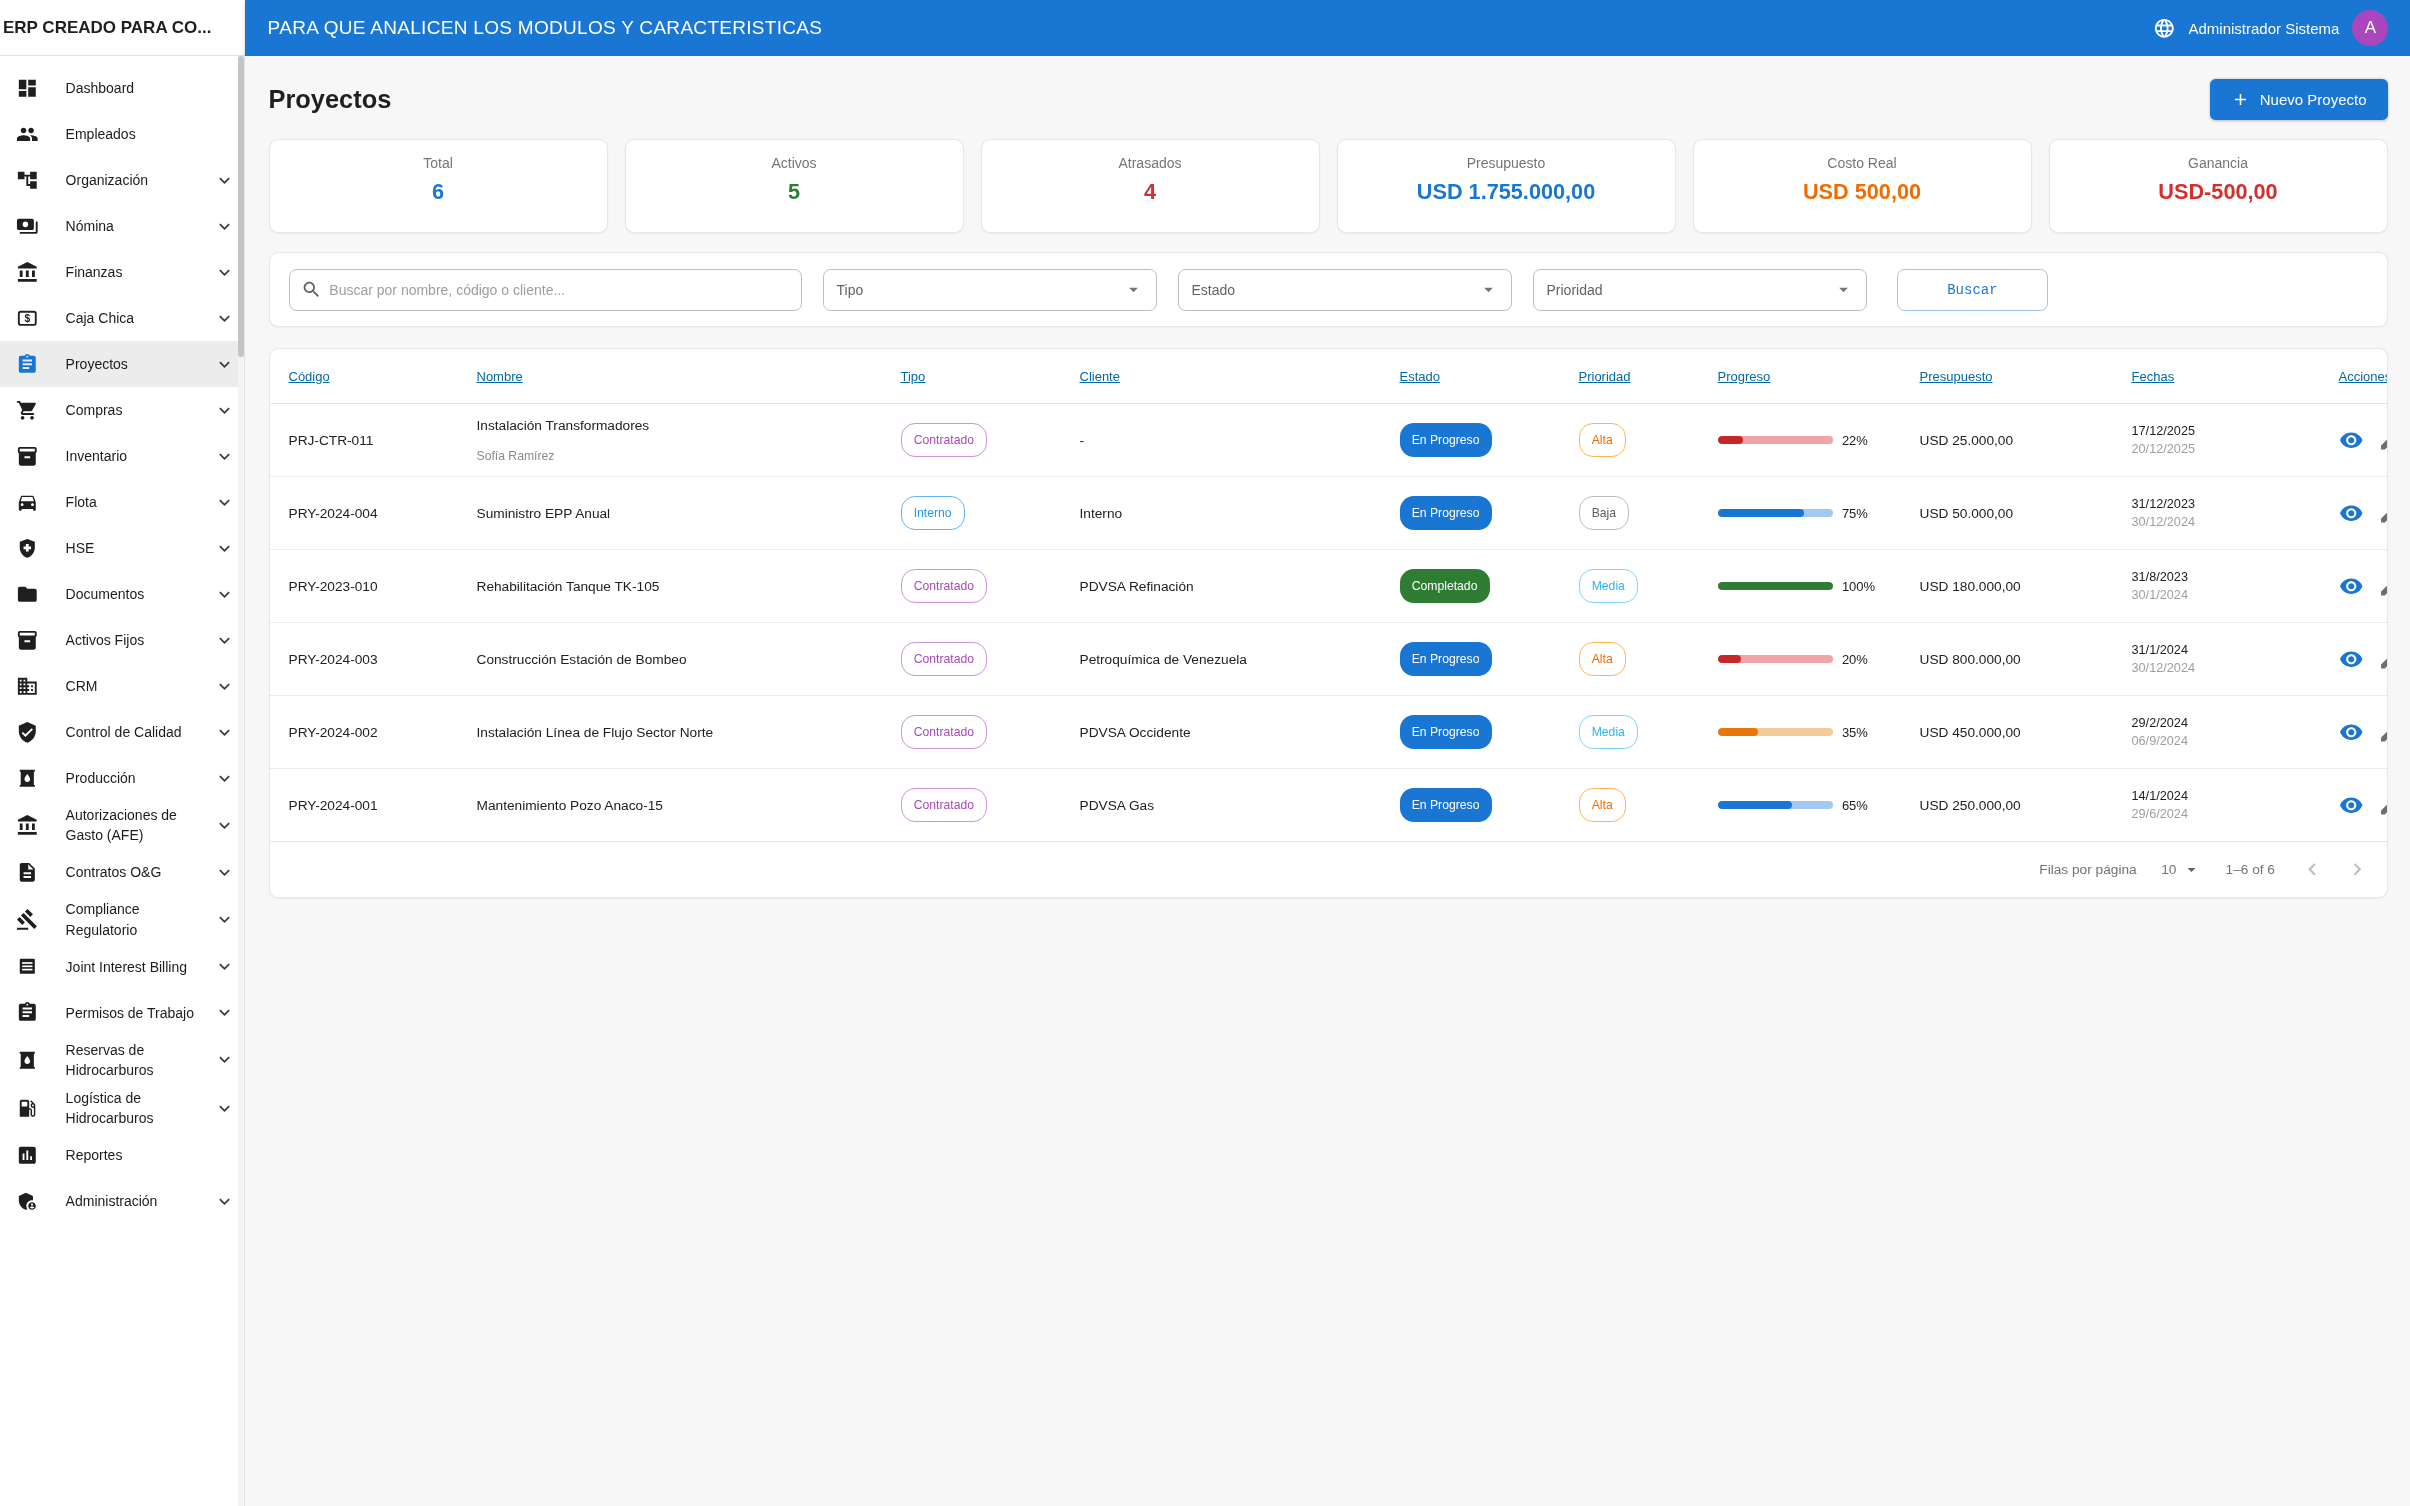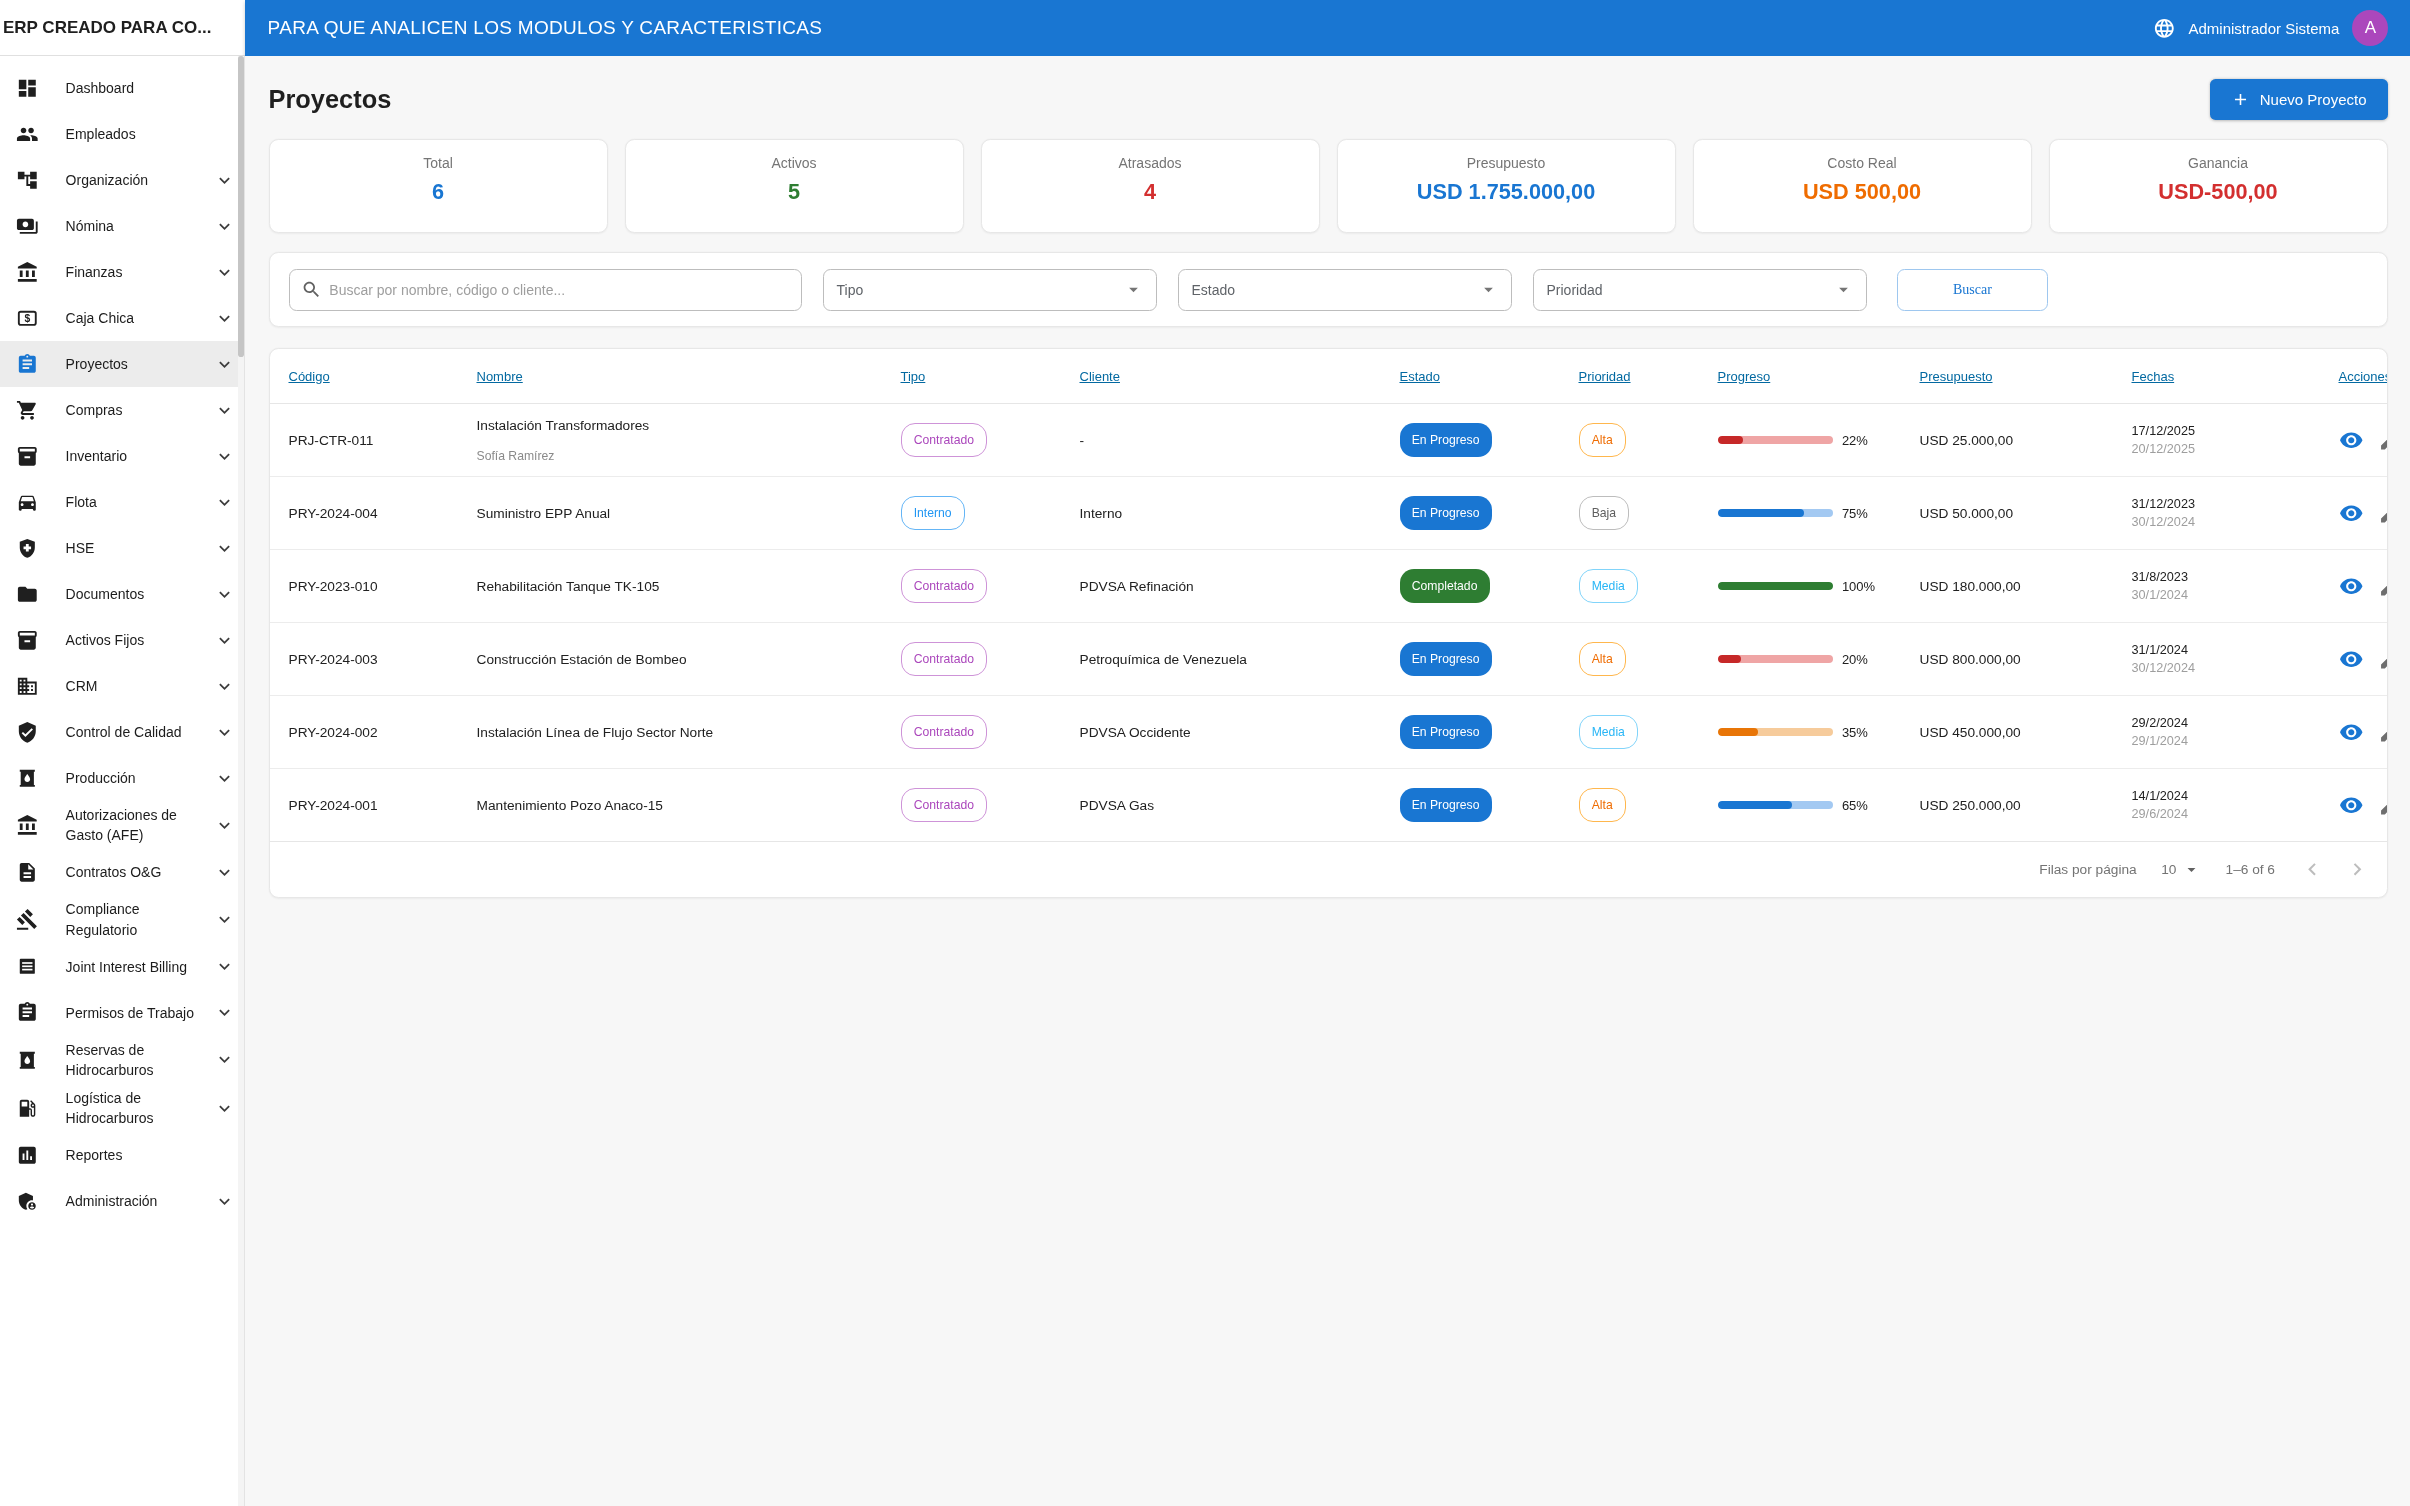--- a/index.html
+++ b/index.html
@@ -64,21 +64,21 @@
     display:flex; align-items:center; padding:0 11.3px; gap:7.5px; background:#fff; }
   .search-box svg { width:21px; height:21px; fill:#616161; flex:none; }
   .search-box input { border:none; outline:none; flex:1; font-size:14px;
     font-family:inherit; color:#212121; background:transparent; }
   .search-box input::placeholder { color:#9e9e9e; }
   .select-box { width:334px; height:42px; border:0.9px solid #bdbdbd; border-radius:7.5px;
     display:flex; align-items:center; justify-content:space-between; padding:0 11.3px 0 13px;
     font-size:14px; color:#5f6368; cursor:pointer; background:#fff; }
   .select-box svg { width:21px; height:21px; fill:#757575; }
   .btn-outline { margin-left:9.4px; width:151px; height:42px; border:0.9px solid #9ec7ef;
-    border-radius:7.5px; background:#fff; color:#1976d2; font-size:14px; font-family:Liberation Serif, serif;
+    border-radius:7.5px; background:#fff; color:#1976d2; font-size:14px; font-family:Liberation Mono, monospace;
     cursor:pointer; }
 
   
   .table-card { background:#fff; border:0.9px solid #e7e7e7; border-radius:9.4px; margin-top:21px;
     box-shadow:0 0.9px 1.9px rgba(0,0,0,.05); overflow:hidden; }
   .grid { display:grid;
     grid-template-columns:188px 424px 179px 320px 179px 139px 202px 212px 207px 1fr;
     align-items:center; padding:0 19px; }
   .t-header { height:55px; border-bottom:0.9px solid #e6e6e6; }
   .t-header .h { font-size:13px; color:#0369a1;text-decoration:underline; }
@@ -594,21 +594,21 @@
     <div class="c"><span class="chip v-skyblue">Media</span></div>
     <div class="c prog">
       <div class="bar p-orange">
                 <div class="fill" style="width: 35%;"></div>
               </div>
       <span class="pct">35%</span>
     </div>
     <div class="c">USD 450.000,00</div>
     <div class="c dates">
       <div class="d1">29/2/2024</div>
-      <div class="d2">29/1/2024</div>
+      <div class="d2">06/9/2024</div>
     </div>
     <div class="c actions">
       <span class="ic-btn ic-view"><svg viewBox="0 0 24 24">
                   <path d="M12 4.5C7 4.5 2.73 7.61 1 12c1.73 4.39 6 7.5 11 7.5s9.27-3.11 11-7.5c-1.73-4.39-6-7.5-11-7.5zM12 17c-2.76 0-5-2.24-5-5s2.24-5 5-5 5 2.24 5 5-2.24 5-5 5zm0-8c-1.66 0-3 1.34-3 3s1.34 3 3 3 3-1.34 3-3-1.34-3-3-3z"></path>
                 </svg></span>
       <span class="ic-btn ic-edit"><svg viewBox="0 0 24 24">
                   <path d="M3 17.25V21h3.75L17.81 9.94l-3.75-3.75L3 17.25zM20.71 7.04c.39-.39.39-1.02 0-1.41l-2.34-2.34c-.39-.39-1.02-.39-1.41 0l-1.83 1.83 3.75 3.75 1.83-1.83z"></path>
                 </svg></span>
     </div>
   </div>

